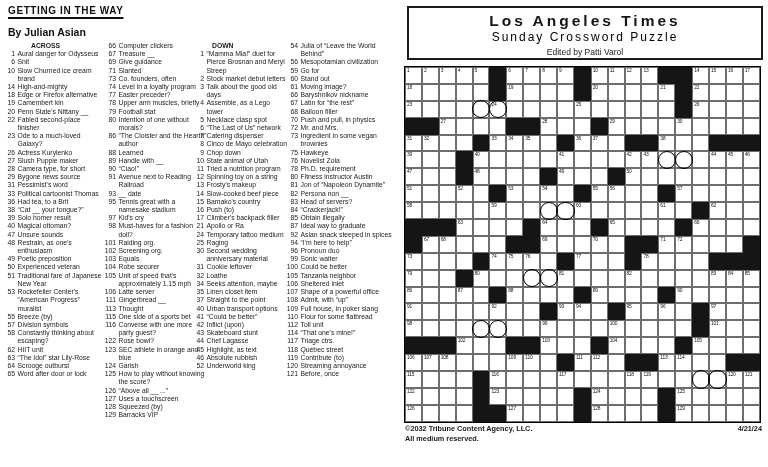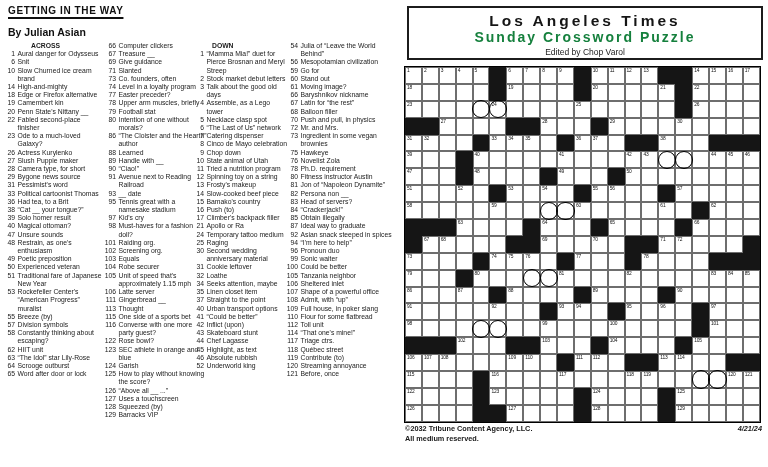--- a/index.html
+++ b/index.html
@@ -36,21 +36,21 @@
   .clue .n{flex:0 0 12px;text-align:right;padding-right:2.5px;}
   #col1 .clue .n{flex-basis:10px;}
   .clue .t{flex:1;}
   
   .masthead{
     position:absolute;left:407px;top:6px;width:352px;height:50px;
     border:2px solid #1c1c1c;background:#fff;text-align:center;
     box-sizing:content-box;
   }
   .m-line1{margin-top:4px;font-size:15.5px;line-height:17px;font-weight:700;letter-spacing:3px;color:#151515;}
-  .m-line2{font-size:14px;line-height:17px;font-weight:700;letter-spacing:2px;color:#15803d;}
+  .m-line2{font-size:12px;line-height:17px;font-weight:400;letter-spacing:2px;color:#000000;}
   .m-line3{font-size:8.5px;line-height:10px;margin-top:1px;color:#222;}
   
   .xw{
     position:absolute;left:404px;top:66px;
     border:1.7px solid #000;background:#fff;
     display:grid;
     grid-template-columns:repeat(21,16.9px);
     grid-template-rows:repeat(21,16.9px);
   }
   .cell{
@@ -67,21 +67,21 @@
     border:1.3px solid #000;border-radius:50%;
     pointer-events:none;z-index:2;
   }
   
   .copyright{
     position:absolute;left:405px;top:424px;
     font-size:7.3px;font-weight:700;line-height:9.6px;color:#191919;
   }
   .pz-date{
     position:absolute;left:660px;top:424px;width:102px;text-align:right;
-    font-size:7.3px;font-weight:700;color:#191919;font-style:italic;
+    font-size:7.3px;font-weight:700;color:#191919;
   }
 </style>
 </head>
 <body>
 
 <div class="pz-title">GETTING IN THE WAY</div>
 <div class="pz-byline">By Julian Asian</div>
 
 <div class="cluecol" id="col1">
     <div class="sechead">ACROSS</div>
@@ -658,21 +658,21 @@
     </div>
     <div class="clue">
       <span class="n">121</span>
       <span class="t">Before, once</span>
     </div>
   </div>
 
 <div class="masthead">
   <div class="m-line1">Los Angeles Times</div>
   <div class="m-line2">Sunday Crossword Puzzle</div>
-  <div class="m-line3">Edited by Chop Varol</div>
+  <div class="m-line3">Edited by Patti Varol</div>
 </div>
 
 <div class="xw" id="xw">
     <div class="cell">
       <span class="cn">1</span>
     </div>
     <div class="cell">
       <span class="cn">2</span>
     </div>
     <div class="cell">

